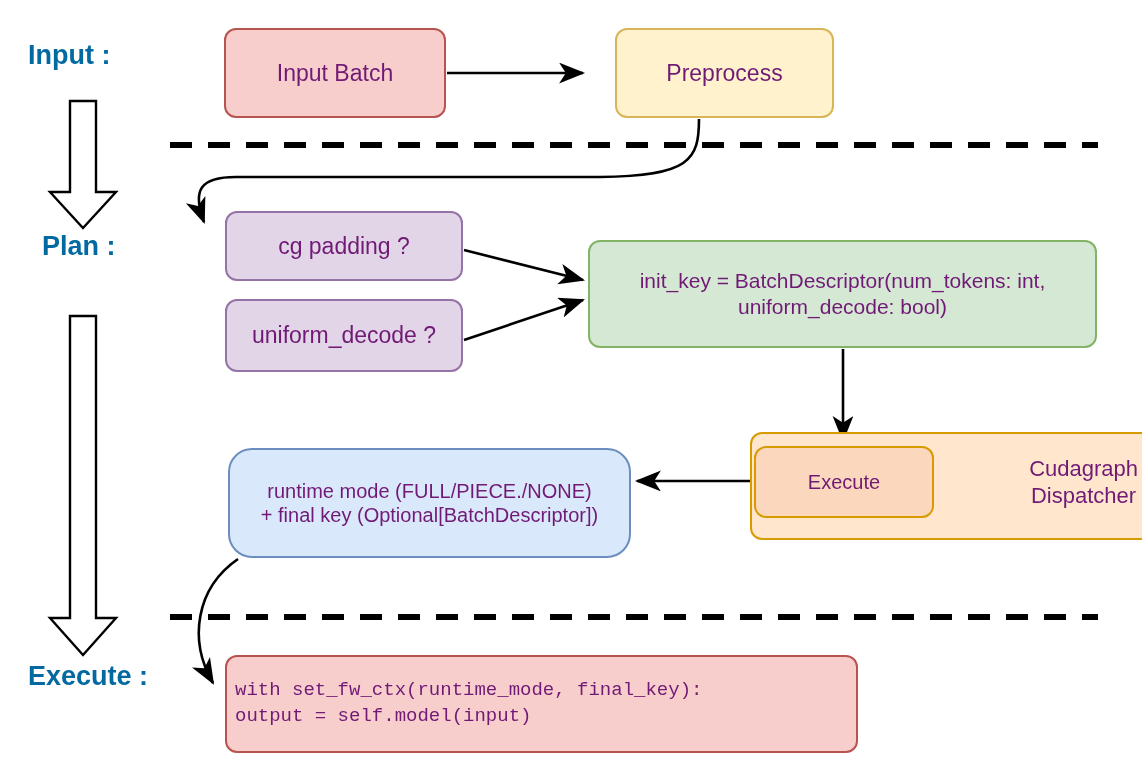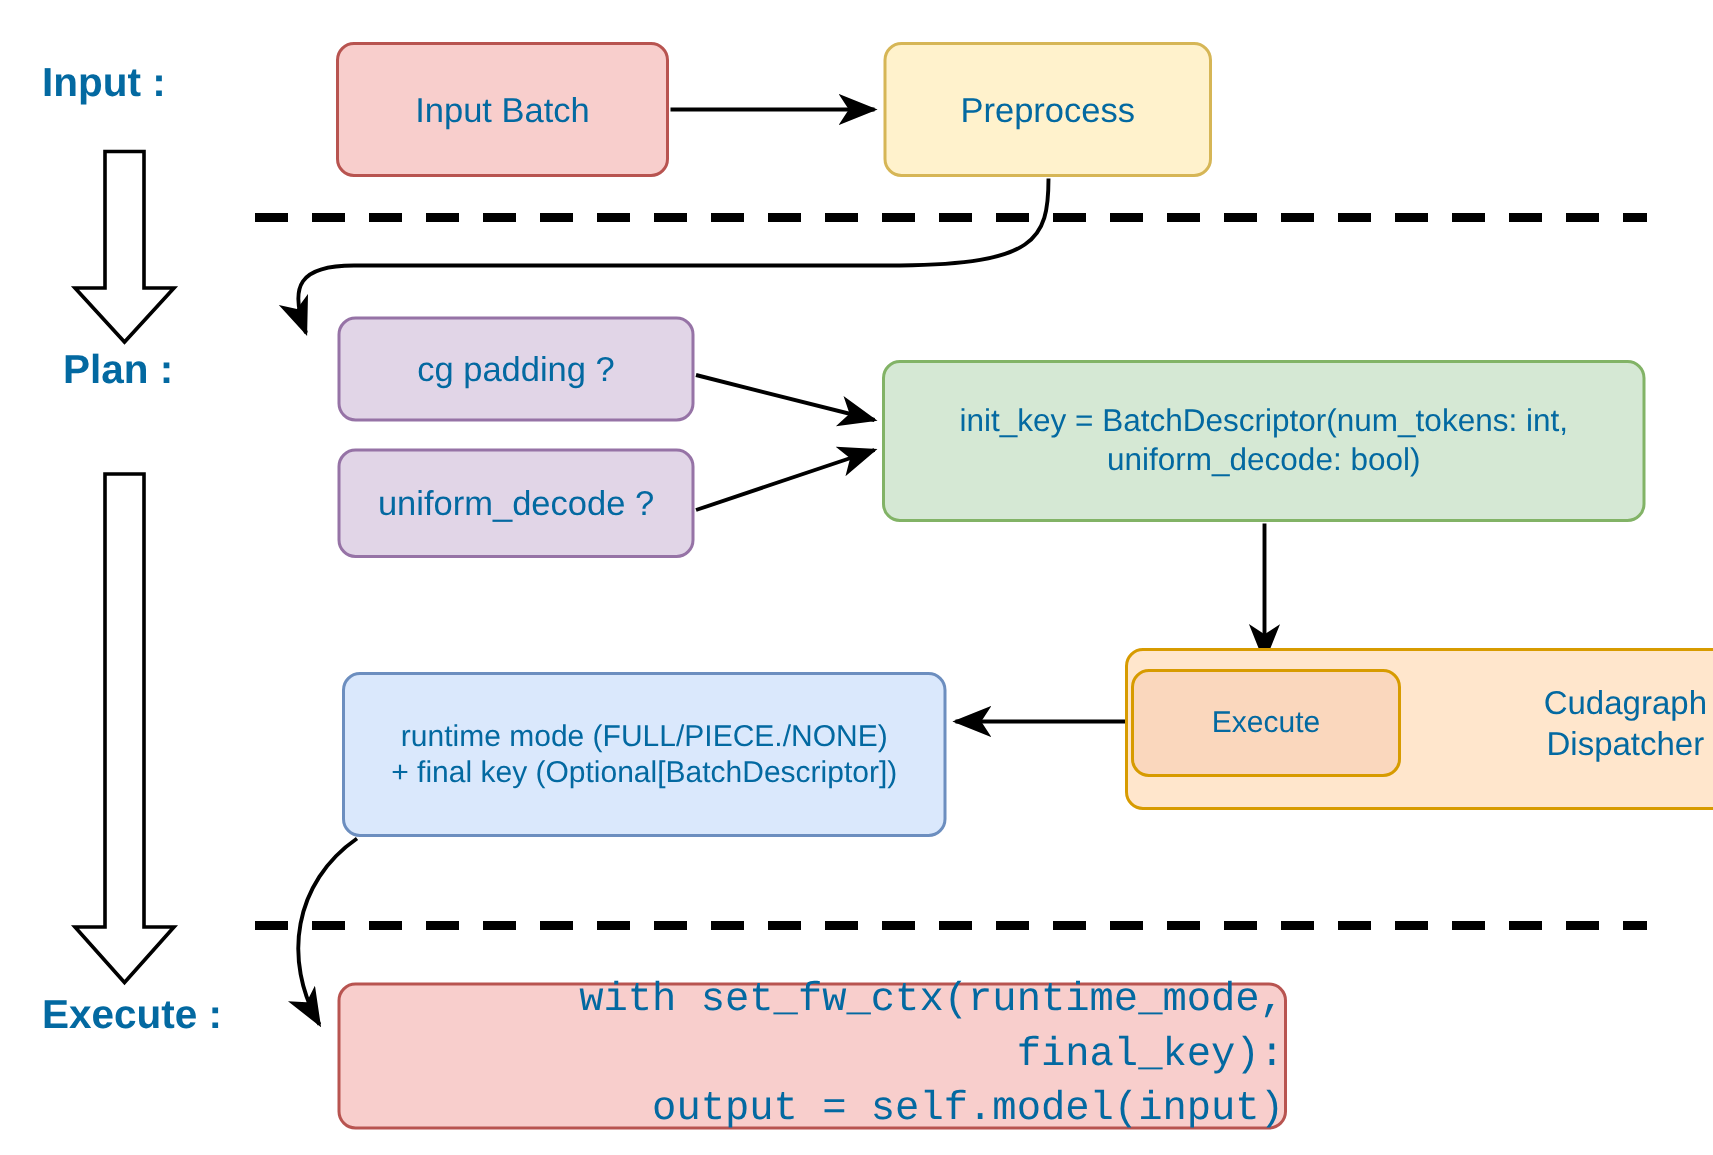--- a/index.html
+++ b/index.html
@@ -28,39 +28,39 @@
   .node {
     position: absolute;
     box-sizing: border-box;
     border-radius: 12px;
     border-width: 2px;
     border-style: solid;
     display: flex;
     align-items: center;
     justify-content: center;
     text-align: center;
-    color: #0369a1;
+    color: #701a75;
     line-height: 1.22;
     white-space: pre-line;
   }
   .stage-label {
     position: absolute;
     font-weight: bold;
     color: #0369a1;
     white-space: nowrap;
   }
 
   
   .n-input-batch {
     left: 224px; top: 28px; width: 222px; height: 90px;
     background: #f8cecc; border-color: #b85450;
     font-size: 23px;
   }
   .n-preprocess {
-    left: 589px; top: 28px; width: 219px; height: 90px;
+    left: 615px; top: 28px; width: 219px; height: 90px;
     background: #fff2cc; border-color: #d6b656;
     font-size: 23px;
   }
   .n-cg-padding {
     left: 225px; top: 211px; width: 238px; height: 70px;
     background: #e1d5e7; border-color: #9673a6;
     font-size: 23px;
   }
   .n-uniform-decode {
     left: 225px; top: 299px; width: 238px; height: 73px;
@@ -83,30 +83,31 @@
   }
   .n-dispatch {
     left: 754px; top: 446px; width: 180px; height: 72px;
     background: #fad7bd; border-color: #d79b00;
     font-size: 20px;
   }
   .n-runtime-mode {
     left: 228px; top: 448px; width: 403px; height: 110px;
     background: #dae8fc; border-color: #6c8ebf;
     font-size: 20px;
+    border-radius: 24px;
   }
   .n-execute-code {
     left: 225px; top: 655px; width: 633px; height: 98px;
     background: #f8cecc; border-color: #b85450;
     font-family: "Liberation Mono", "DejaVu Sans Mono", monospace;
-    font-size: 27px;
+    font-size: 19px;
     justify-content: flex-start;
     align-items: center;
-    padding-left: 20px;
-    text-align: right;
+    padding-left: 8px;
+    text-align: left;
     line-height: 1.35;
   }
 
   .lbl-input   { left: 28px;  top: 40px;  font-size: 27px; }
   .lbl-plan    { left: 42px;  top: 231px; font-size: 27px; }
   .lbl-execute { left: 8px;   top: 661px; font-size: 27px; margin-left: 20px; }
 </style>
 </head>
 <body>
 

